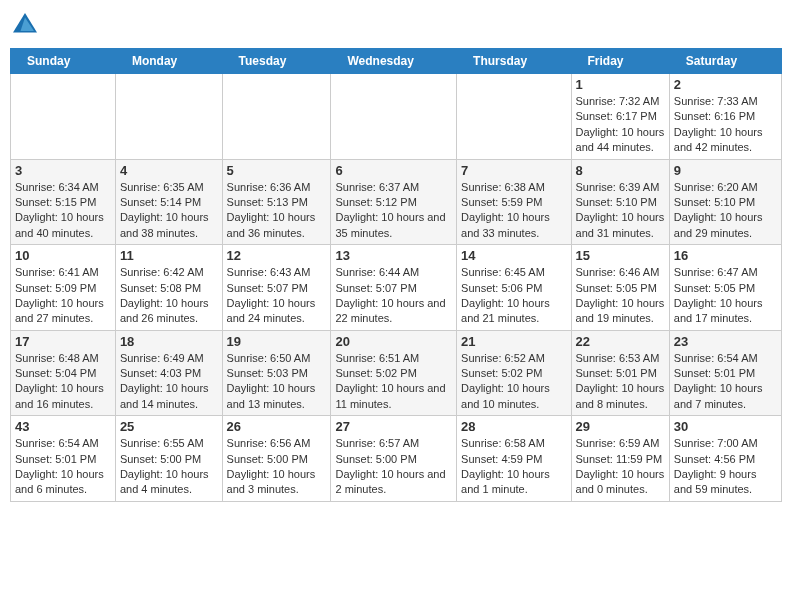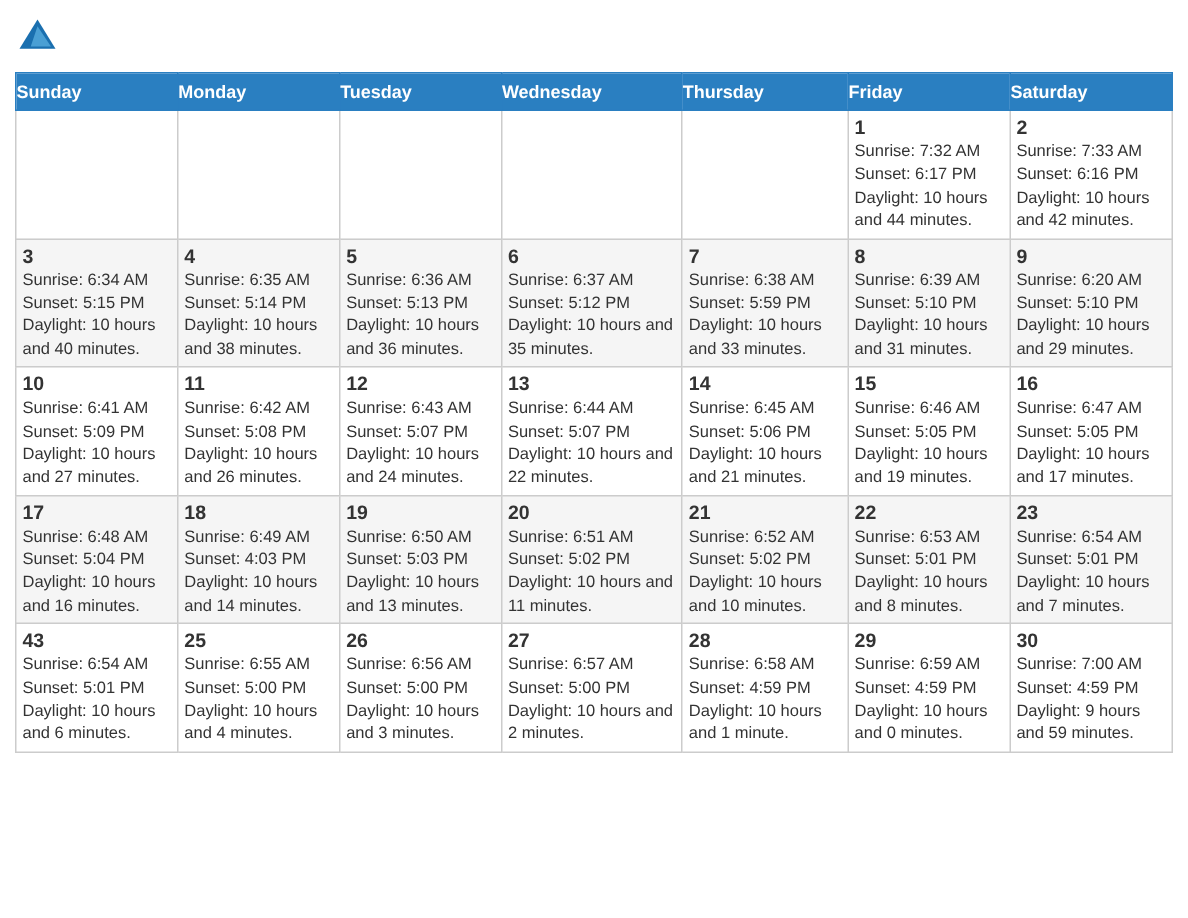--- a/index.html
+++ b/index.html
@@ -48,21 +48,21 @@
       color: #555;
     }
     table {
       width: 100%;
       border-collapse: collapse;
       font-size: 11px;
     }
     thead th {
       background: #2a7fc1;
       color: #fff;
-      padding: 5px 0;
+      padding: 5px 16px;
       text-align: left;
       font-size: 12px;
       border: 1px solid #2a7fc1;
     }
     tbody td {
       border: 1px solid #ccc;
       vertical-align: top;
       padding: 3px 4px;
       height: 80px;
       background: #fff;
@@ -296,24 +296,24 @@
         </td>
         <td>
           <span class="day-num">28</span>
           <div class="day-info">Sunrise: 6:58 AM
 Sunset: 4:59 PM
 Daylight: 10 hours and 1 minute.</div>
         </td>
         <td>
           <span class="day-num">29</span>
           <div class="day-info">Sunrise: 6:59 AM
-Sunset: 4:59 PM
+Sunset: 11:59 PM
 Daylight: 10 hours and 0 minutes.</div>
         </td>
         <td>
           <span class="day-num">30</span>
           <div class="day-info">Sunrise: 7:00 AM
-Sunset: 4:59 PM
+Sunset: 4:56 PM
 Daylight: 9 hours and 59 minutes.</div>
         </td>
       </tr>
     </tbody>
 </table>
 
 </body></html>

